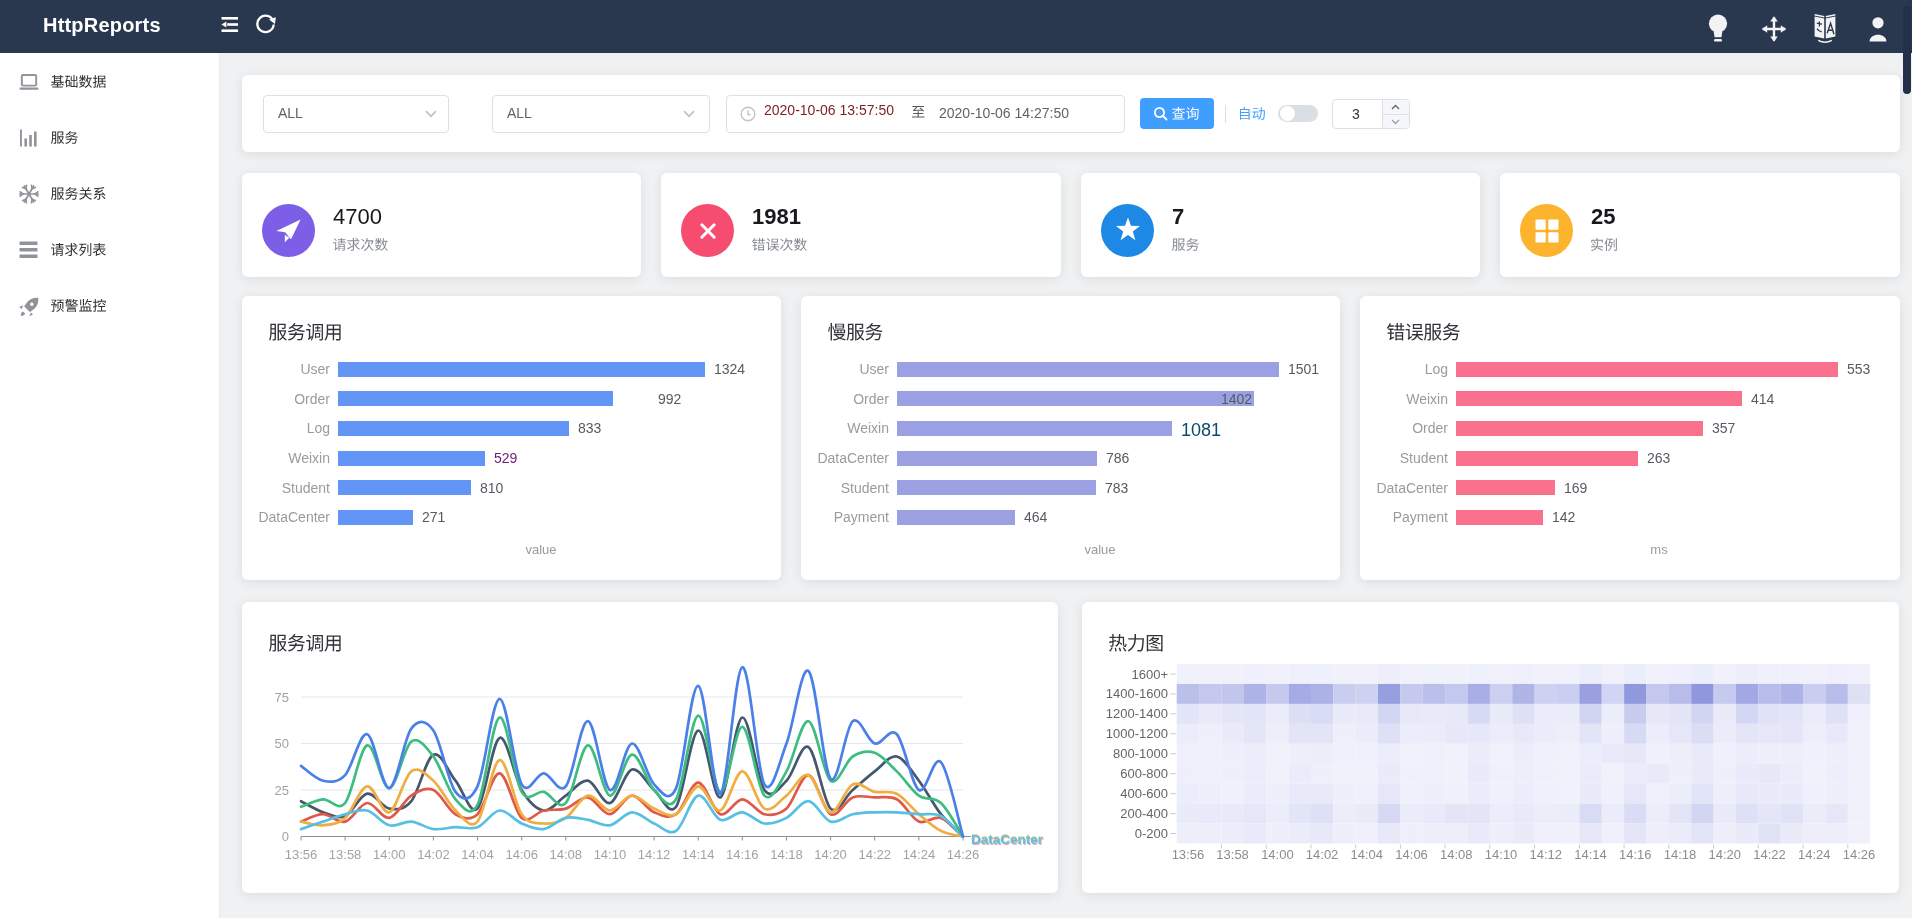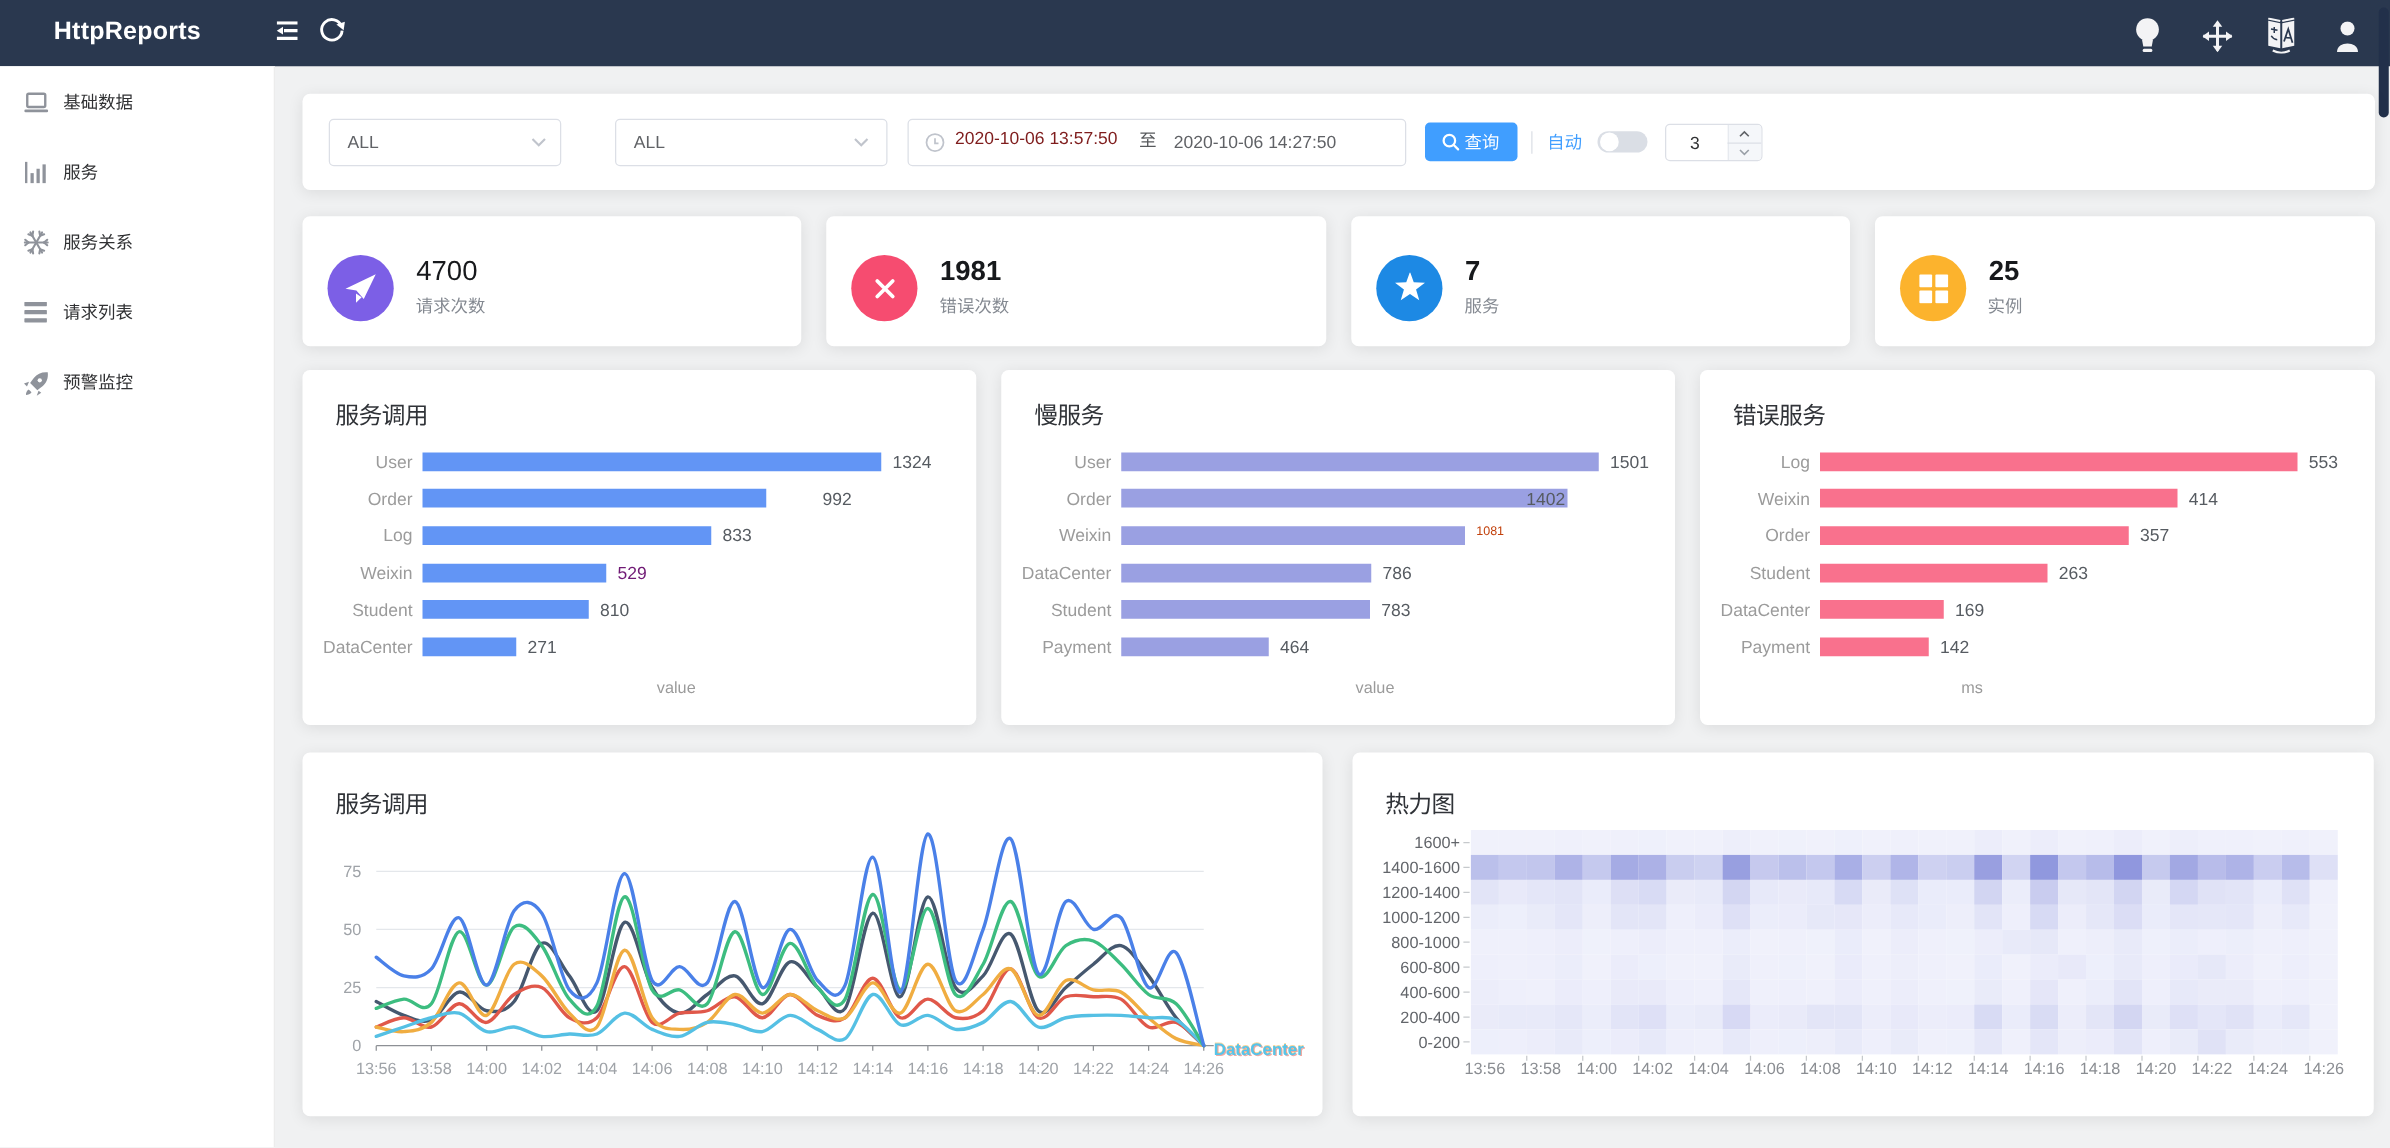--- a/index.html
+++ b/index.html
@@ -219,21 +219,21 @@
     <path d="M14.2 -8.6V-6.8H16.4V-8.6ZM11 -8.6V-6.8H13.1V-8.6ZM7.8 -8.6V-6.8H9.8V-8.6ZM6.5 -9.5H17.7V-5.8H6.5ZM6.3 -4.9H16.3V-3.7H6.3ZM15.8 -4.9H16.1L16.3 -4.9L17.3 -4.4Q16.5 -3.1 15.3 -2.1Q14.2 -1.1 12.7 -0.4Q11.2 0.3 9.5 0.8Q7.9 1.3 6.2 1.5Q6.1 1.4 6 1.1Q5.9 0.9 5.8 0.7Q5.7 0.5 5.5 0.3Q7.1 0.1 8.7 -0.3Q10.3 -0.7 11.7 -1.3Q13 -1.9 14.1 -2.7Q15.2 -3.6 15.8 -4.6ZM8.7 -4.3Q9.6 -3.1 11.1 -2.2Q12.5 -1.2 14.4 -0.6Q16.3 -0 18.4 0.3Q18.2 0.4 18.1 0.6Q17.9 0.9 17.8 1.1Q17.6 1.3 17.5 1.5Q15.4 1.1 13.5 0.4Q11.5 -0.3 10 -1.4Q8.5 -2.4 7.5 -3.9ZM8.9 -12.5V-11.3H15.3V-12.5ZM8.9 -14.4V-13.3H15.3V-14.4ZM7.6 -15.3H16.7V-10.4H7.6ZM3.1 -16H4.5V1.5H3.1ZM1.5 -12.3 2.4 -12.2Q2.4 -11.4 2.3 -10.5Q2.2 -9.6 2 -8.7Q1.8 -7.8 1.6 -7.1L0.6 -7.4Q0.8 -8.1 1 -8.9Q1.2 -9.8 1.3 -10.7Q1.4 -11.6 1.5 -12.3ZM4.8 -12.6 5.8 -12.9Q6.1 -12.1 6.3 -11.2Q6.6 -10.3 6.7 -9.7L5.6 -9.3Q5.5 -9.9 5.3 -10.9Q5.1 -11.8 4.8 -12.6Z M21.1 -15.3H25.5V-13.9H21.1ZM21.1 -10.8H25.6V-9.5H21.1ZM28.5 -8.7H35.4V-7.4H28.5ZM21.1 -6.3H25.5V-4.9H21.1ZM20.5 -15.3H21.8V-8.4Q21.8 -7.3 21.8 -6Q21.7 -4.7 21.6 -3.4Q21.4 -2 21.1 -0.8Q20.8 0.5 20.3 1.5Q20.2 1.4 20 1.3Q19.8 1.2 19.5 1Q19.3 0.9 19.1 0.9Q19.6 -0.1 19.9 -1.3Q20.2 -2.5 20.3 -3.7Q20.5 -5 20.5 -6.2Q20.5 -7.4 20.5 -8.4ZM24.7 -15.3H26.1V-0.2Q26.1 0.4 25.9 0.7Q25.8 1.1 25.4 1.3Q25.1 1.4 24.4 1.5Q23.8 1.5 22.9 1.5Q22.9 1.3 22.8 1.1Q22.7 0.8 22.6 0.6Q22.6 0.3 22.5 0.2Q23.1 0.2 23.7 0.2Q24.2 0.2 24.4 0.2Q24.6 0.1 24.7 0.1Q24.7 0 24.7 -0.2ZM34.4 -15.2H35.8V-11.5Q35.8 -11 35.7 -10.7Q35.5 -10.4 35.1 -10.2Q34.6 -10.1 33.9 -10.1Q33.2 -10 32.1 -10Q32 -10.3 31.9 -10.7Q31.8 -11 31.6 -11.2Q32.2 -11.2 32.7 -11.2Q33.2 -11.2 33.6 -11.2Q33.9 -11.2 34.1 -11.2Q34.3 -11.2 34.4 -11.3Q34.4 -11.4 34.4 -11.5ZM35 -8.7H35.3L35.5 -8.8L36.4 -8.5Q35.9 -6.1 35 -4.2Q34 -2.2 32.8 -0.9Q31.5 0.5 30 1.4Q29.9 1.2 29.7 0.9Q29.4 0.5 29.2 0.4Q30.5 -0.4 31.7 -1.6Q32.9 -2.9 33.8 -4.7Q34.6 -6.4 35 -8.5ZM30.7 -7.9Q31.2 -6.1 32.1 -4.4Q33 -2.8 34.2 -1.5Q35.5 -0.3 36.9 0.4Q36.7 0.6 36.4 1Q36.2 1.3 36 1.5Q34.5 0.7 33.2 -0.7Q32 -2.1 31.1 -3.8Q30.1 -5.6 29.5 -7.6ZM27.7 -15.2H34.8V-13.9H29.1V1.5H27.7Z M39.4 -5.4H52.6V-4.1H39.4ZM52.1 -5.4H53.5Q53.5 -5.4 53.5 -5.2Q53.5 -5.1 53.5 -5Q53.5 -4.8 53.5 -4.7Q53.2 -3 53 -1.9Q52.8 -0.8 52.5 -0.1Q52.3 0.5 51.9 0.8Q51.6 1.1 51.3 1.2Q50.9 1.3 50.4 1.3Q50 1.3 49.2 1.3Q48.4 1.3 47.6 1.2Q47.5 1 47.4 0.6Q47.3 0.2 47.1 -0Q47.7 0 48.3 0.1Q48.9 0.1 49.3 0.1Q49.8 0.1 50 0.1Q50.3 0.1 50.5 0.1Q50.7 0 50.8 -0.1Q51.1 -0.3 51.3 -0.9Q51.5 -1.4 51.7 -2.5Q51.9 -3.5 52.1 -5.2ZM45.5 -7.2 47 -7.1Q46.6 -4.6 45.6 -2.9Q44.6 -1.2 42.9 -0.1Q41.3 0.9 38.9 1.5Q38.8 1.3 38.7 1.1Q38.5 0.9 38.4 0.6Q38.2 0.4 38.1 0.3Q40.4 -0.2 41.9 -1.1Q43.5 -1.9 44.3 -3.4Q45.2 -5 45.5 -7.2ZM43.1 -14H52.3V-12.8H43.1ZM52 -14H52.3L52.5 -14.1L53.4 -13.5Q52.3 -11.9 50.7 -10.8Q49.1 -9.7 47.1 -8.9Q45.1 -8.1 42.8 -7.6Q40.6 -7 38.4 -6.8Q38.4 -7.1 38.2 -7.4Q38 -7.8 37.9 -8Q40 -8.2 42.1 -8.7Q44.3 -9.1 46.2 -9.8Q48.1 -10.5 49.6 -11.5Q51.1 -12.5 52 -13.8ZM43.1 -12.6Q44.1 -11.2 45.9 -10.3Q47.8 -9.4 50.1 -9Q52.5 -8.5 55.3 -8.3Q55.1 -8.1 55 -7.9Q54.8 -7.7 54.7 -7.5Q54.5 -7.2 54.5 -7Q51.7 -7.3 49.3 -7.8Q46.9 -8.4 45 -9.5Q43.1 -10.5 41.9 -12.1ZM44.3 -16 45.7 -15.7Q44.8 -14.2 43.3 -12.6Q41.8 -11.1 39.6 -9.9Q39.5 -10.1 39.4 -10.3Q39.2 -10.5 39 -10.7Q38.9 -10.9 38.7 -11Q40.1 -11.7 41.1 -12.5Q42.2 -13.4 43 -14.3Q43.8 -15.2 44.3 -16Z" fill="#303338"></path>
   </svg>
 <div class="t" style="left:793px;top:360.8px;width:96px;text-align:right;font-size:14px;color:#9b9b9b">User</div>
 <div class="abs" style="left:897px;top:361.5px;width:382px;height:15px;background:#9aa0e2"></div>
 <div class="t" style="left:1288px;top:360.8px;font-size:14px;color:#565b61">1501</div>
 <div class="t" style="left:793px;top:390.5px;width:96px;text-align:right;font-size:14px;color:#9b9b9b">Order</div>
 <div class="abs" style="left:897px;top:391.2px;width:357px;height:15px;background:#9aa0e2"></div>
 <div class="t" style="left:1221px;top:390.5px;font-size:14px;color:#565b61">1402</div>
 <div class="t" style="left:793px;top:420.2px;width:96px;text-align:right;font-size:14px;color:#9b9b9b">Weixin</div>
 <div class="abs" style="left:897px;top:420.9px;width:275px;height:15px;background:#9aa0e2"></div>
-<div class="t" style="left:1181px;top:420.2px;font-size:10px;color:#c2410c">1081</div>
+<div class="t" style="left:1181px;top:420.2px;font-size:18px;color:#0c4a6e">1081</div>
 <div class="t" style="left:793px;top:449.9px;width:96px;text-align:right;font-size:14px;color:#9b9b9b">DataCenter</div>
 <div class="abs" style="left:897px;top:450.6px;width:200px;height:15px;background:#9aa0e2"></div>
 <div class="t" style="left:1106px;top:449.9px;font-size:14px;color:#565b61">786</div>
 <div class="t" style="left:793px;top:479.6px;width:96px;text-align:right;font-size:14px;color:#9b9b9b">Student</div>
 <div class="abs" style="left:897px;top:480.3px;width:199px;height:15px;background:#9aa0e2"></div>
 <div class="t" style="left:1105px;top:479.6px;font-size:14px;color:#565b61">783</div>
 <div class="t" style="left:793px;top:509.3px;width:96px;text-align:right;font-size:14px;color:#9b9b9b">Payment</div>
 <div class="abs" style="left:897px;top:510.0px;width:118px;height:15px;background:#9aa0e2"></div>
 <div class="t" style="left:1024px;top:509.3px;font-size:14px;color:#565b61">464</div>
 <div class="t" style="left:1010px;top:542px;width:180px;text-align:center;font-size:13px;color:#9b9b9b">value</div>
@@ -252,21 +252,21 @@
 <div class="t" style="left:1712px;top:420.2px;font-size:14px;color:#565b61">357</div>
 <div class="t" style="left:1352px;top:449.9px;width:96px;text-align:right;font-size:14px;color:#9b9b9b">Student</div>
 <div class="abs" style="left:1456px;top:450.6px;width:182px;height:15px;background:#f9718d"></div>
 <div class="t" style="left:1647px;top:449.9px;font-size:14px;color:#565b61">263</div>
 <div class="t" style="left:1352px;top:479.6px;width:96px;text-align:right;font-size:14px;color:#9b9b9b">DataCenter</div>
 <div class="abs" style="left:1456px;top:480.3px;width:99px;height:15px;background:#f9718d"></div>
 <div class="t" style="left:1564px;top:479.6px;font-size:14px;color:#565b61">169</div>
 <div class="t" style="left:1352px;top:509.3px;width:96px;text-align:right;font-size:14px;color:#9b9b9b">Payment</div>
 <div class="abs" style="left:1456px;top:510.0px;width:87px;height:15px;background:#f9718d"></div>
 <div class="t" style="left:1552px;top:509.3px;font-size:14px;color:#565b61">142</div>
-<div class="t" style="left:1569px;top:542px;width:180px;font-size:13px;color:#9b9b9b">ms</div>
+<div class="t" style="left:1569px;top:542px;width:180px;text-align:center;font-size:13px;color:#9b9b9b">ms</div>
 <div class="card" style="left:242px;top:602px;width:816px;height:291px"></div>
 <svg style="position:absolute;left:269px;top:634px;overflow:visible" width="71.7" height="17.6" viewBox="0.64 -15.99 71.71 17.60">
     <path d="M2.6 -15.3H7V-13.9H2.6ZM2.6 -10.8H7.1V-9.5H2.6ZM10 -8.7H16.9V-7.4H10ZM2.6 -6.3H7V-4.9H2.6ZM2 -15.3H3.3V-8.4Q3.3 -7.3 3.3 -6Q3.2 -4.7 3.1 -3.4Q2.9 -2 2.6 -0.8Q2.3 0.5 1.8 1.5Q1.7 1.4 1.5 1.3Q1.3 1.2 1 1Q0.8 0.9 0.6 0.9Q1.1 -0.1 1.4 -1.3Q1.7 -2.5 1.8 -3.7Q2 -5 2 -6.2Q2 -7.4 2 -8.4ZM6.2 -15.3H7.6V-0.2Q7.6 0.4 7.4 0.7Q7.3 1.1 6.9 1.3Q6.6 1.4 5.9 1.5Q5.3 1.5 4.4 1.5Q4.4 1.3 4.3 1.1Q4.2 0.8 4.1 0.6Q4.1 0.3 4 0.2Q4.6 0.2 5.2 0.2Q5.7 0.2 5.9 0.2Q6.1 0.1 6.2 0.1Q6.2 0 6.2 -0.2ZM15.9 -15.2H17.3V-11.5Q17.3 -11 17.2 -10.7Q17 -10.4 16.6 -10.2Q16.1 -10.1 15.4 -10.1Q14.7 -10 13.6 -10Q13.5 -10.3 13.4 -10.7Q13.3 -11 13.1 -11.2Q13.7 -11.2 14.2 -11.2Q14.7 -11.2 15.1 -11.2Q15.4 -11.2 15.6 -11.2Q15.8 -11.2 15.9 -11.3Q15.9 -11.4 15.9 -11.5ZM16.5 -8.7H16.8L17 -8.8L17.9 -8.5Q17.4 -6.1 16.5 -4.2Q15.5 -2.2 14.3 -0.9Q13 0.5 11.5 1.4Q11.4 1.2 11.2 0.9Q10.9 0.5 10.7 0.4Q12 -0.4 13.2 -1.6Q14.4 -2.9 15.3 -4.7Q16.1 -6.4 16.5 -8.5ZM12.2 -7.9Q12.7 -6.1 13.6 -4.4Q14.5 -2.8 15.7 -1.5Q17 -0.3 18.4 0.4Q18.2 0.6 17.9 1Q17.7 1.3 17.5 1.5Q16 0.7 14.7 -0.7Q13.5 -2.1 12.6 -3.8Q11.6 -5.6 11 -7.6ZM9.2 -15.2H16.3V-13.9H10.6V1.5H9.2Z M20.9 -5.4H34.1V-4.1H20.9ZM33.6 -5.4H35Q35 -5.4 35 -5.2Q35 -5.1 35 -5Q35 -4.8 35 -4.7Q34.7 -3 34.5 -1.9Q34.3 -0.8 34 -0.1Q33.8 0.5 33.4 0.8Q33.1 1.1 32.8 1.2Q32.4 1.3 31.9 1.3Q31.5 1.3 30.7 1.3Q29.9 1.3 29.1 1.2Q29 1 28.9 0.6Q28.8 0.2 28.6 -0Q29.2 0 29.8 0.1Q30.4 0.1 30.8 0.1Q31.3 0.1 31.5 0.1Q31.8 0.1 32 0.1Q32.2 0 32.3 -0.1Q32.6 -0.3 32.8 -0.9Q33 -1.4 33.2 -2.5Q33.4 -3.5 33.6 -5.2ZM27 -7.2 28.5 -7.1Q28.1 -4.6 27.1 -2.9Q26.1 -1.2 24.4 -0.1Q22.8 0.9 20.4 1.5Q20.3 1.3 20.2 1.1Q20 0.9 19.9 0.6Q19.7 0.4 19.6 0.3Q21.9 -0.2 23.4 -1.1Q25 -1.9 25.8 -3.4Q26.7 -5 27 -7.2ZM24.6 -14H33.8V-12.8H24.6ZM33.5 -14H33.8L34 -14.1L34.9 -13.5Q33.8 -11.9 32.2 -10.8Q30.6 -9.7 28.6 -8.9Q26.6 -8.1 24.3 -7.6Q22.1 -7 19.9 -6.8Q19.9 -7.1 19.7 -7.4Q19.5 -7.8 19.4 -8Q21.5 -8.2 23.6 -8.7Q25.8 -9.1 27.7 -9.8Q29.6 -10.5 31.1 -11.5Q32.6 -12.5 33.5 -13.8ZM24.6 -12.6Q25.6 -11.2 27.4 -10.3Q29.3 -9.4 31.6 -9Q34 -8.5 36.8 -8.3Q36.6 -8.1 36.5 -7.9Q36.3 -7.7 36.2 -7.5Q36 -7.2 36 -7Q33.2 -7.3 30.8 -7.8Q28.4 -8.4 26.5 -9.5Q24.6 -10.5 23.4 -12.1ZM25.8 -16 27.2 -15.7Q26.3 -14.2 24.8 -12.6Q23.3 -11.1 21.1 -9.9Q21 -10.1 20.9 -10.3Q20.7 -10.5 20.5 -10.7Q20.4 -10.9 20.2 -11Q21.6 -11.7 22.6 -12.5Q23.7 -13.4 24.5 -14.3Q25.3 -15.2 25.8 -16Z M44.3 -15.1H45.6V-8Q45.6 -6.9 45.5 -5.7Q45.4 -4.4 45.2 -3.1Q45 -1.9 44.5 -0.7Q44.1 0.5 43.4 1.5Q43.3 1.4 43.1 1.2Q42.9 1.1 42.7 1Q42.5 0.8 42.4 0.7Q43.3 -0.5 43.7 -2Q44.1 -3.5 44.2 -5.1Q44.3 -6.6 44.3 -8ZM45.1 -15.1H53.8V-13.8H45.1ZM53.3 -15.1H54.6V-0.2Q54.6 0.4 54.4 0.7Q54.3 1 53.9 1.2Q53.5 1.4 52.9 1.4Q52.2 1.5 51.2 1.5Q51.2 1.3 51.1 1Q51 0.8 50.9 0.6Q50.8 0.3 50.7 0.2Q51.5 0.2 52.1 0.2Q52.7 0.2 52.9 0.2Q53.3 0.2 53.3 -0.2ZM46.7 -11.7H52.1V-10.6H46.7ZM46.3 -8.6H52.5V-7.5H46.3ZM48.8 -13.3H49.9V-7.9H48.8ZM47.3 -6H51.8V-1.5H47.3V-2.6H50.7V-4.9H47.3ZM46.7 -6H47.8V-0.7H46.7ZM39 -14.7 39.9 -15.5Q40.5 -15.1 41 -14.6Q41.6 -14.1 42.1 -13.6Q42.6 -13.1 42.9 -12.7L41.9 -11.7Q41.6 -12.1 41.1 -12.6Q40.6 -13.2 40.1 -13.7Q39.5 -14.2 39 -14.7ZM40.3 1 40 -0.3 40.4 -0.9 43.3 -3.1Q43.4 -2.8 43.5 -2.5Q43.7 -2.1 43.8 -1.9Q42.8 -1.1 42.1 -0.6Q41.5 -0.1 41.1 0.2Q40.8 0.5 40.6 0.7Q40.4 0.9 40.3 1ZM37.8 -10H41.2V-8.6H37.8ZM40.3 1Q40.2 0.8 40.1 0.7Q39.9 0.5 39.7 0.3Q39.6 0.1 39.4 0Q39.6 -0.1 39.9 -0.4Q40.1 -0.7 40.3 -1.1Q40.5 -1.5 40.5 -2V-10H41.9V-1.1Q41.9 -1.1 41.7 -0.9Q41.6 -0.8 41.3 -0.5Q41.1 -0.3 40.9 0Q40.6 0.3 40.5 0.6Q40.3 0.8 40.3 1Z M59.2 -14.6H71.5V-13.3H59.2ZM59.2 -10.2H71.5V-8.8H59.2ZM59.1 -5.7H71.5V-4.3H59.1ZM58.4 -14.6H59.8V-7.7Q59.8 -6.7 59.7 -5.4Q59.6 -4.2 59.4 -2.9Q59.1 -1.7 58.6 -0.5Q58.1 0.7 57.2 1.6Q57.1 1.5 56.9 1.3Q56.7 1.1 56.5 0.9Q56.3 0.8 56.1 0.7Q56.9 -0.2 57.4 -1.3Q57.8 -2.3 58.1 -3.4Q58.3 -4.5 58.3 -5.6Q58.4 -6.7 58.4 -7.7ZM70.9 -14.6H72.3V-0.4Q72.3 0.3 72.2 0.6Q72 1 71.5 1.2Q71 1.4 70.2 1.4Q69.3 1.4 67.9 1.4Q67.9 1.1 67.7 0.7Q67.6 0.3 67.4 0Q68.1 0.1 68.7 0.1Q69.4 0.1 69.8 0.1Q70.3 0.1 70.4 0.1Q70.7 0 70.8 -0.1Q70.9 -0.2 70.9 -0.4ZM64.4 -14.1H65.8V1.3H64.4Z" fill="#303338"></path>
   </svg>
 <svg class="abs" style="left:242px;top:602px" width="816" height="291" viewBox="0 0 816 291">
     <line x1="59.0" y1="95.0" x2="721.0" y2="95.0" stroke="#e4e7eb" stroke-width="1"></line>
     <line x1="59.0" y1="141.5" x2="721.0" y2="141.5" stroke="#e4e7eb" stroke-width="1"></line>
     <line x1="59.0" y1="188.0" x2="721.0" y2="188.0" stroke="#e4e7eb" stroke-width="1"></line>
     <line x1="59.0" y1="234.5" x2="729.0" y2="234.5" stroke="#8d9095" stroke-width="1"></line>
     <line x1="59.0" y1="234.5" x2="59.0" y2="238.5" stroke="#8d9095" stroke-width="1"></line>

